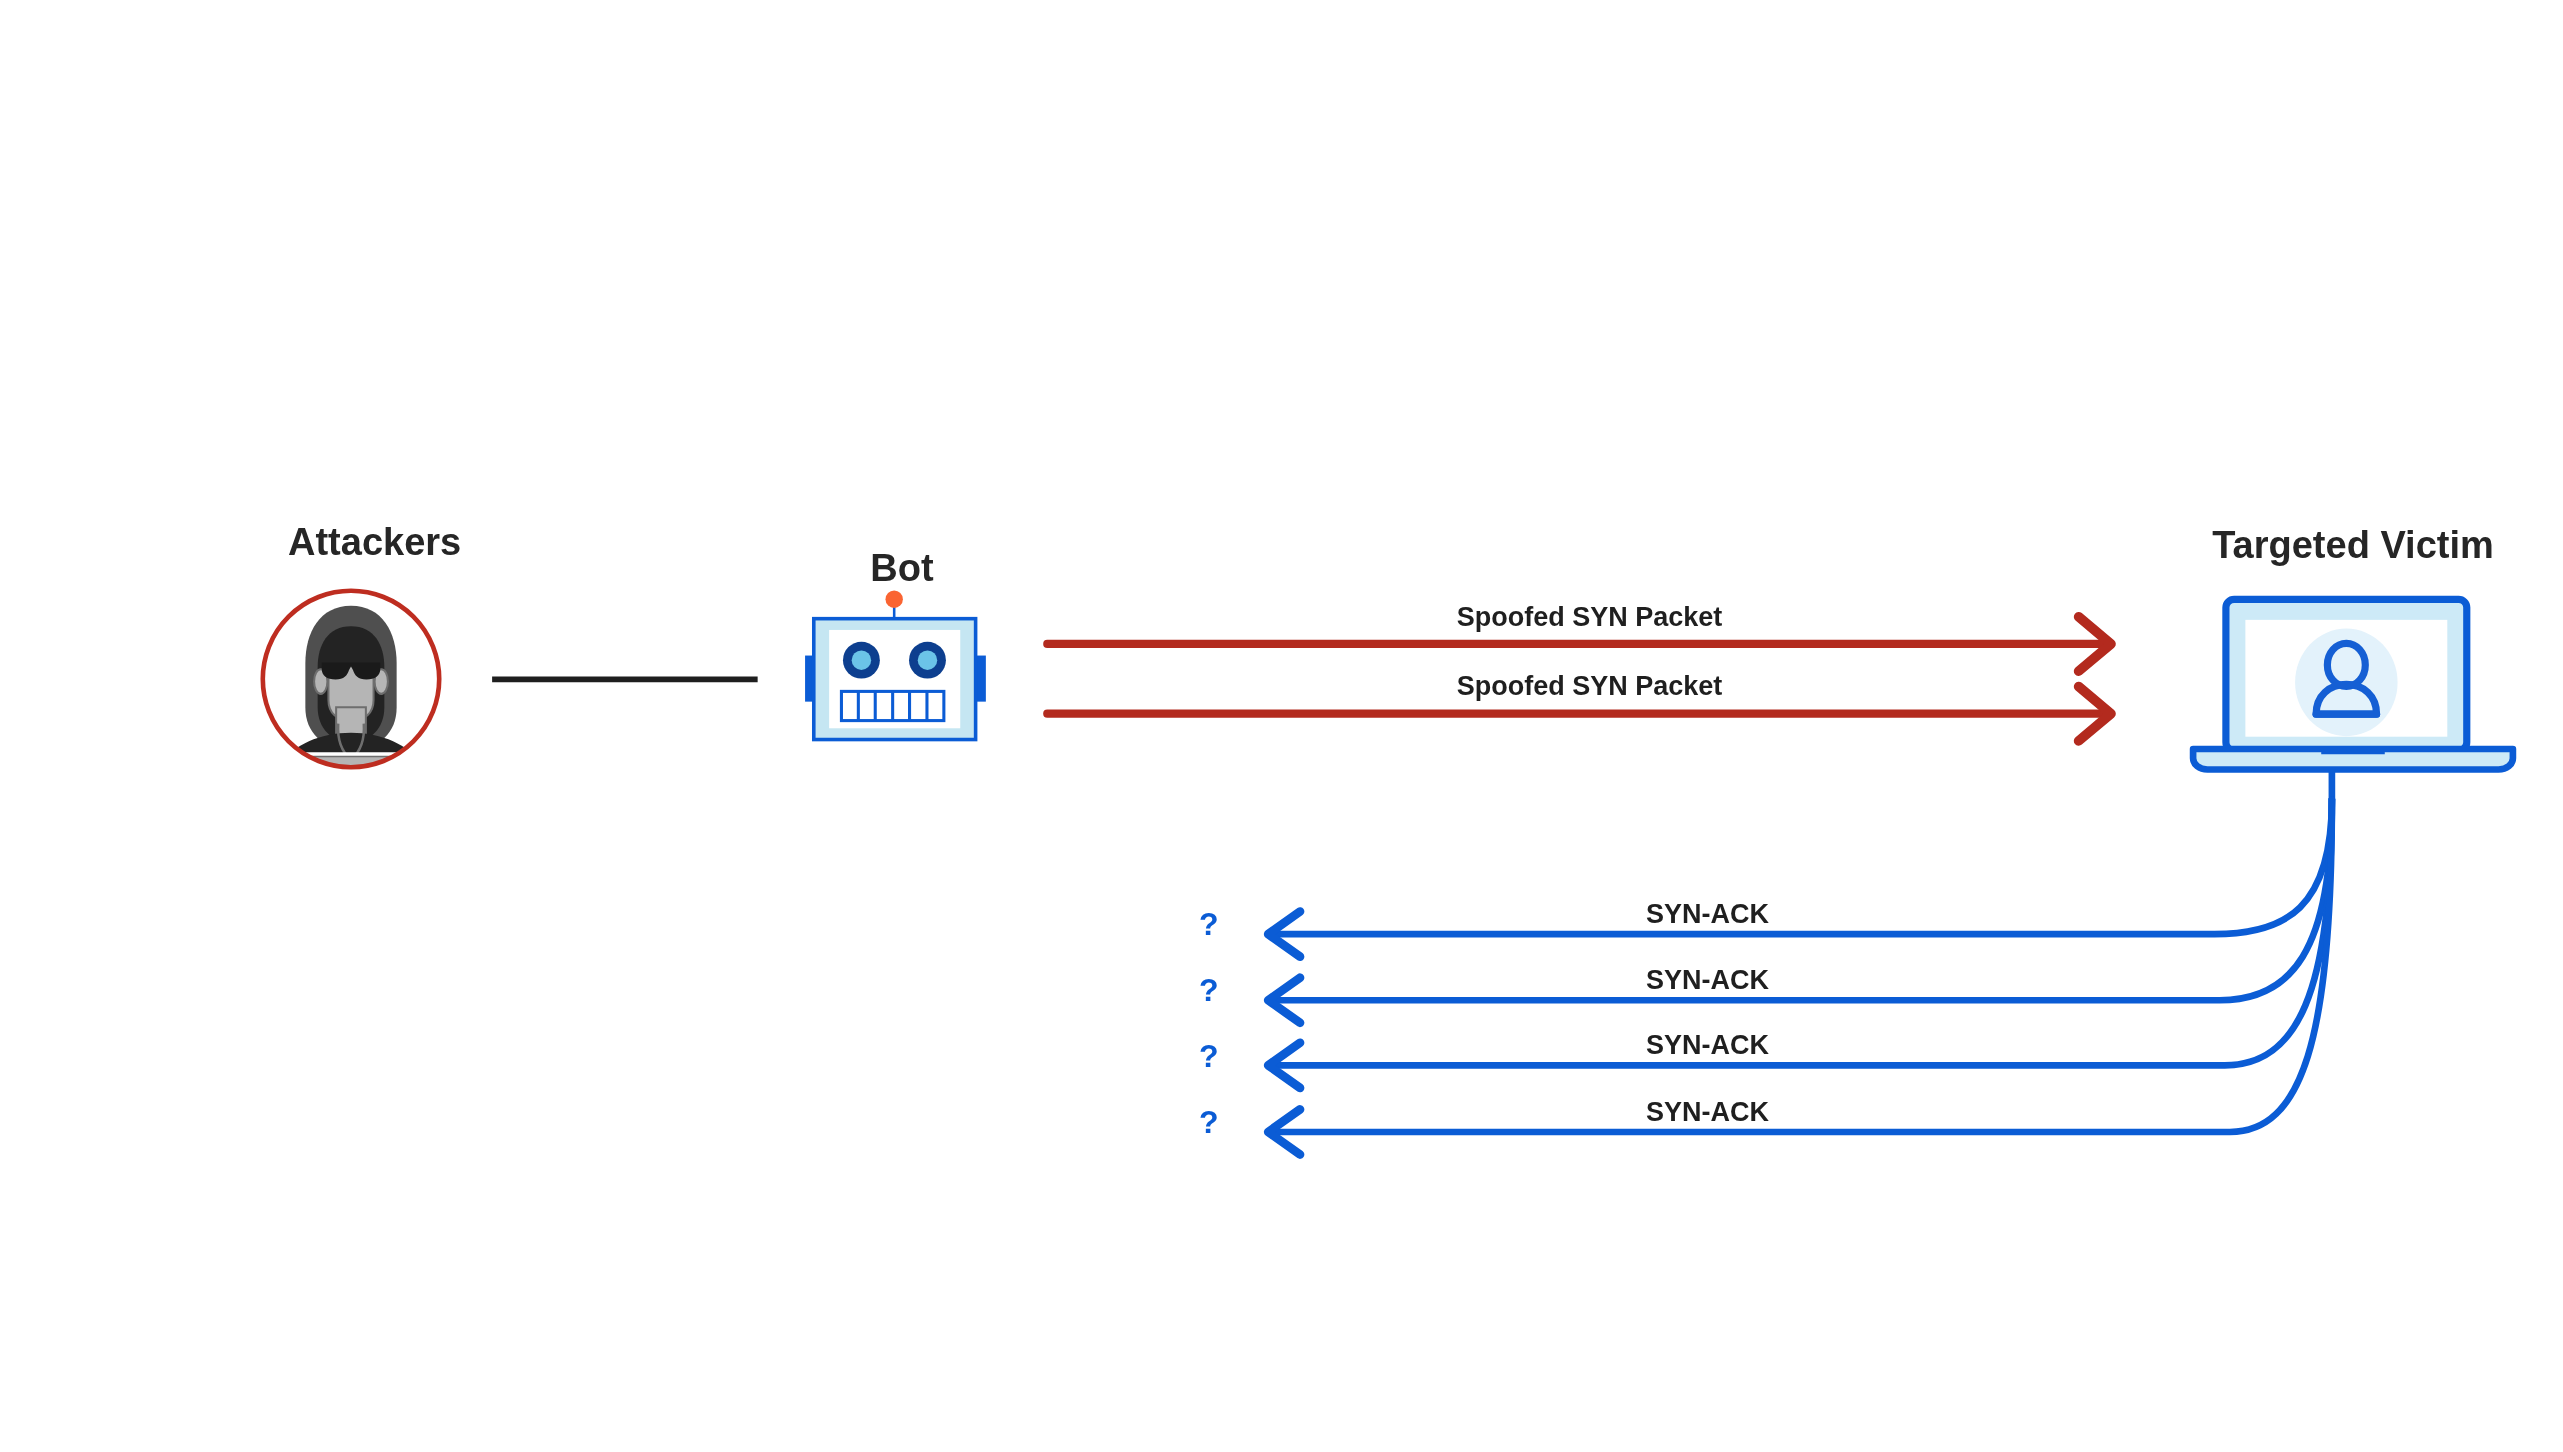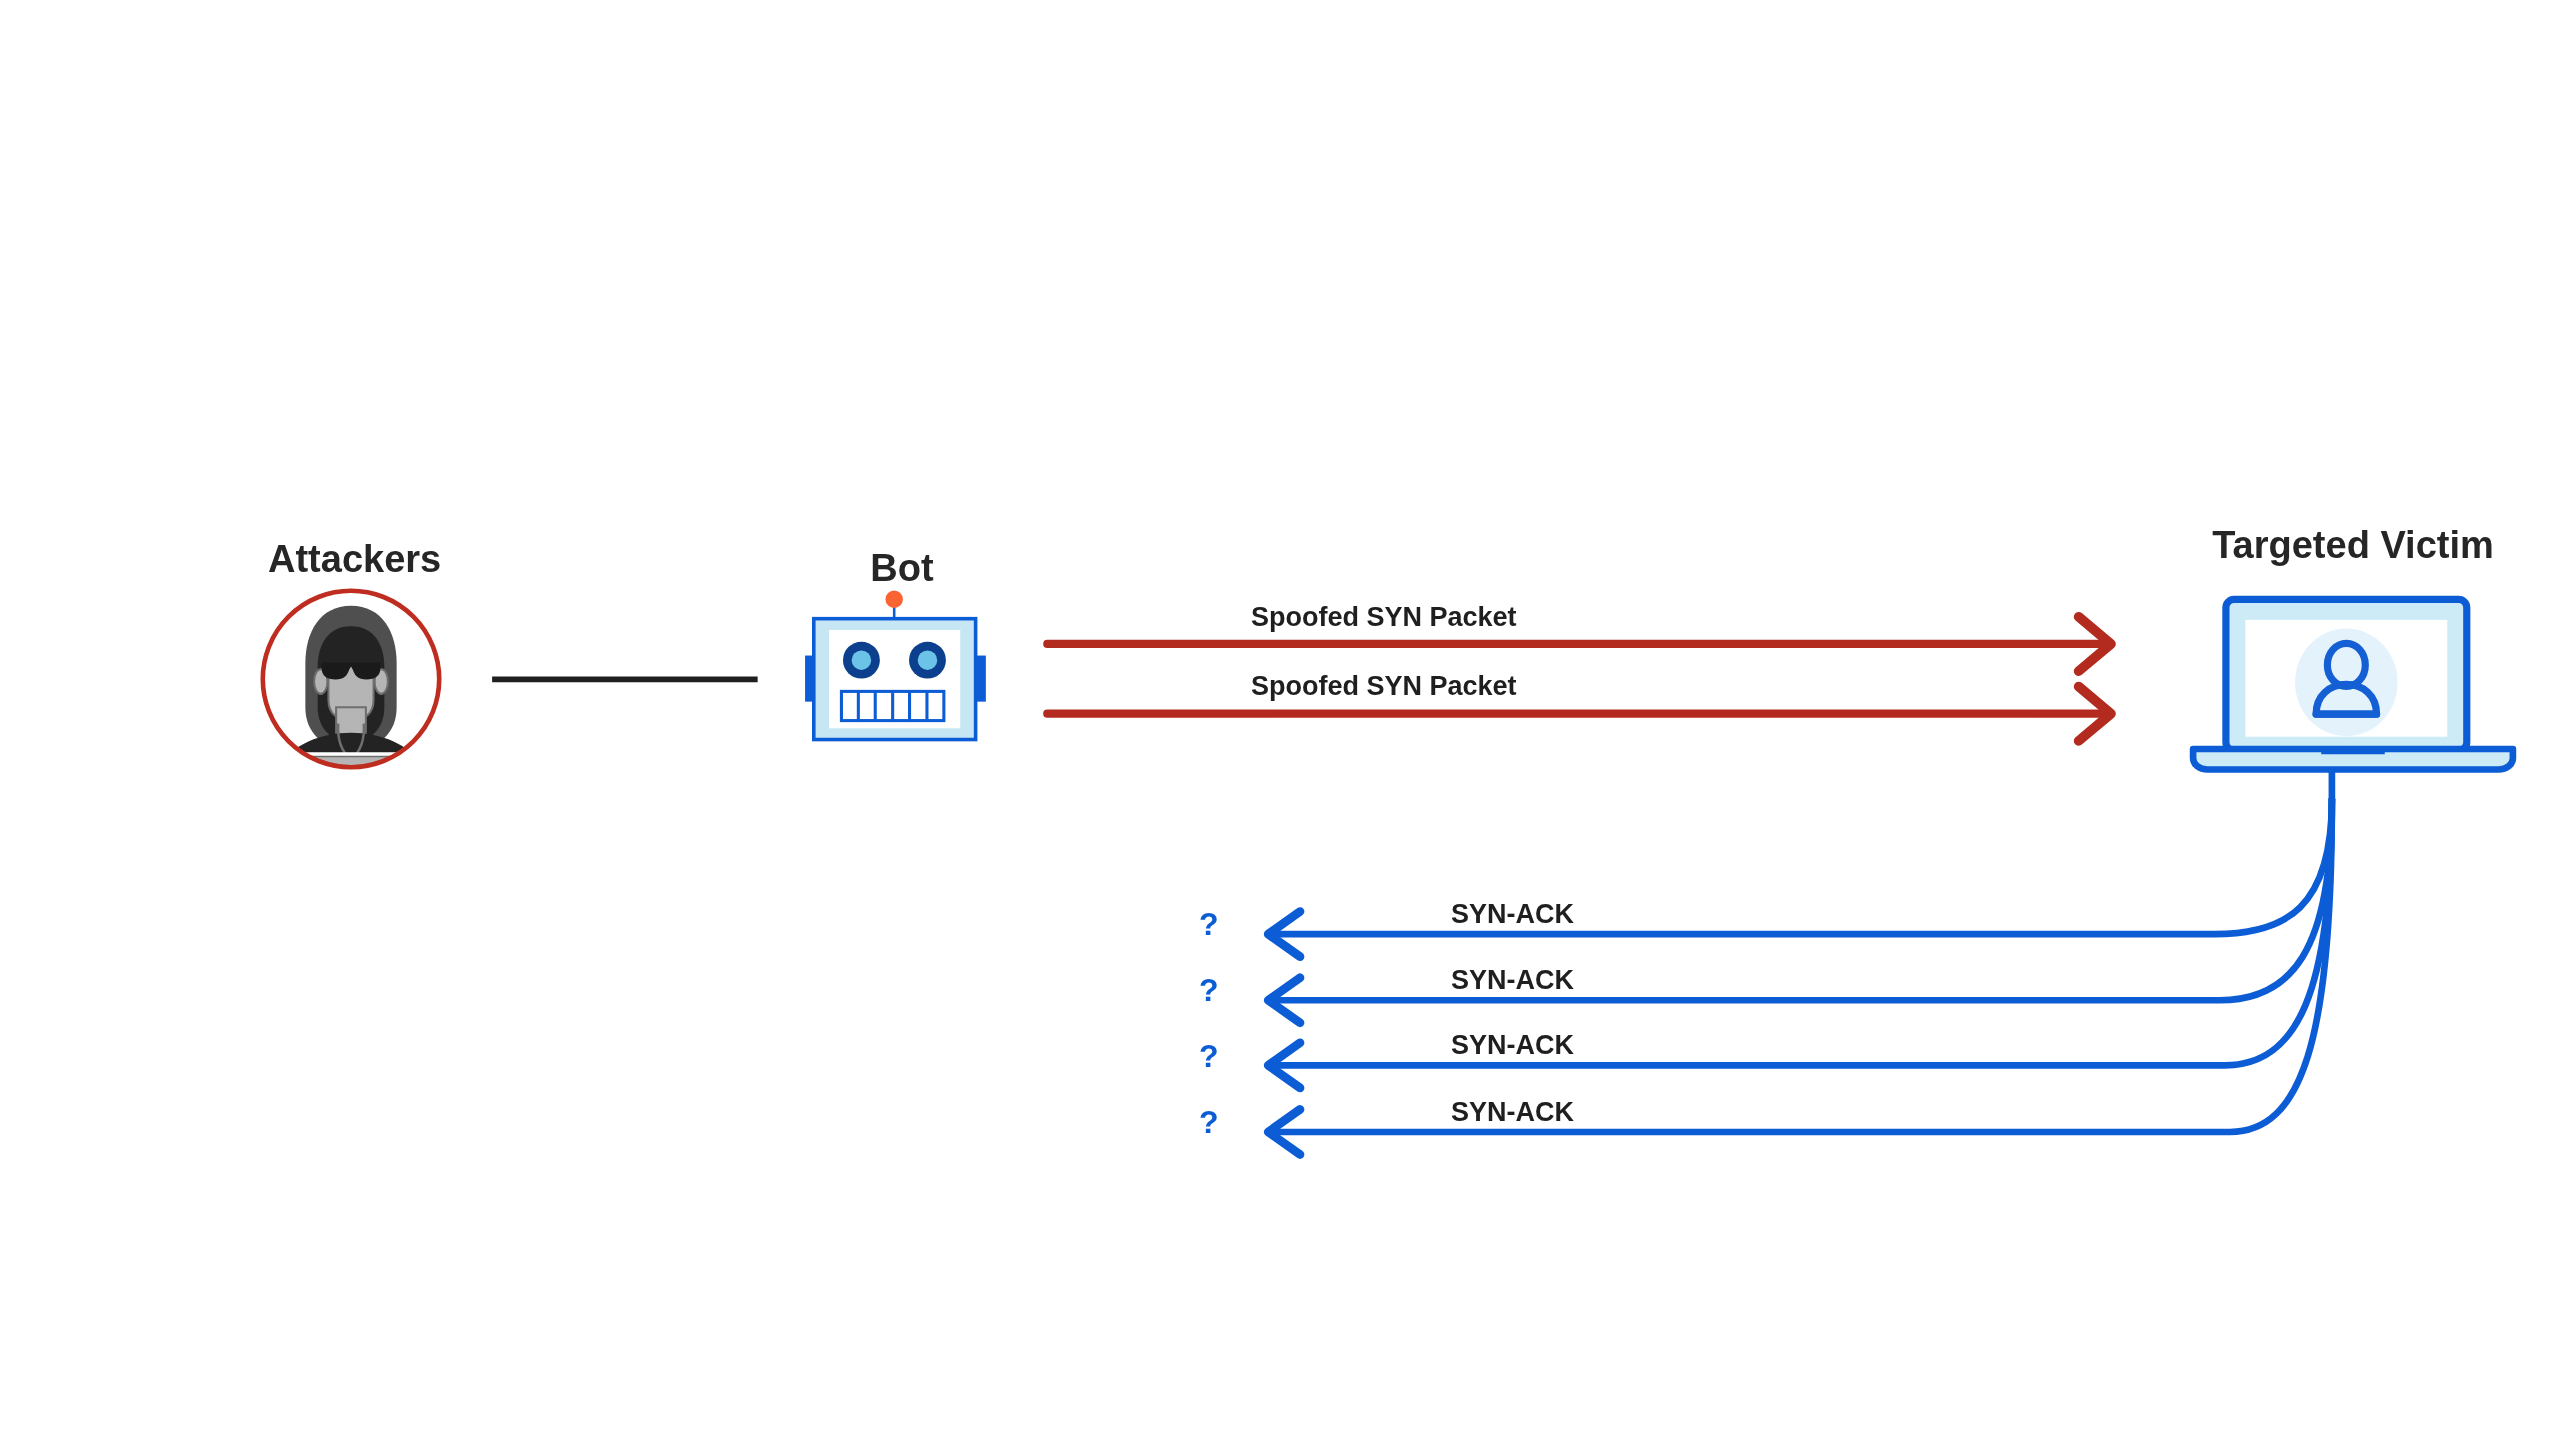--- a/index.html
+++ b/index.html
@@ -29,20 +29,21 @@
     white-space: nowrap;
     text-align: center;
     line-height: 1;
   }
   .edge-label {
     position: absolute;
     font-family: "Liberation Sans", sans-serif;
     font-weight: bold;
     color: #1f1f1f;
     white-space: nowrap;
+    text-align: center;
     line-height: 1;
   }
   .qmark {
     position: absolute;
     font-family: "Liberation Sans", sans-serif;
     font-weight: bold;
     color: #0B5CD5;
     line-height: 1;
     white-space: nowrap;
   }
@@ -53,21 +54,21 @@
     height: 1453px;
     overflow: visible;
   }
   .icon-wrap { position: absolute; }
 </style>
 </head>
 <body>
 
 <div id="stage">
 
-  <div class="node-label" style="left:268px; top:523px; width:164px; font-size:38px;margin-top:17px;">Attackers</div>
+  <div class="node-label" style="left:288px; top:523px; width:164px; font-size:38px;">Attackers</div>
 
   <div class="node-label" style="left:820px; top:526px; width:164px; font-size:38px;margin-top:23px;">Bot</div>
 
   <div class="node-label" style="left:2066px; top:526px; width:574px; font-size:38px;">Targeted Victim</div>
 
   <div class="icon-wrap" style="left:256px; top:579px; width:190px; height:200px;">
     <svg viewBox="0 0 370 390" width="190" height="200">
       <defs>
         <clipPath id="attClip">
           <circle cx="185" cy="195" r="172"></circle>

